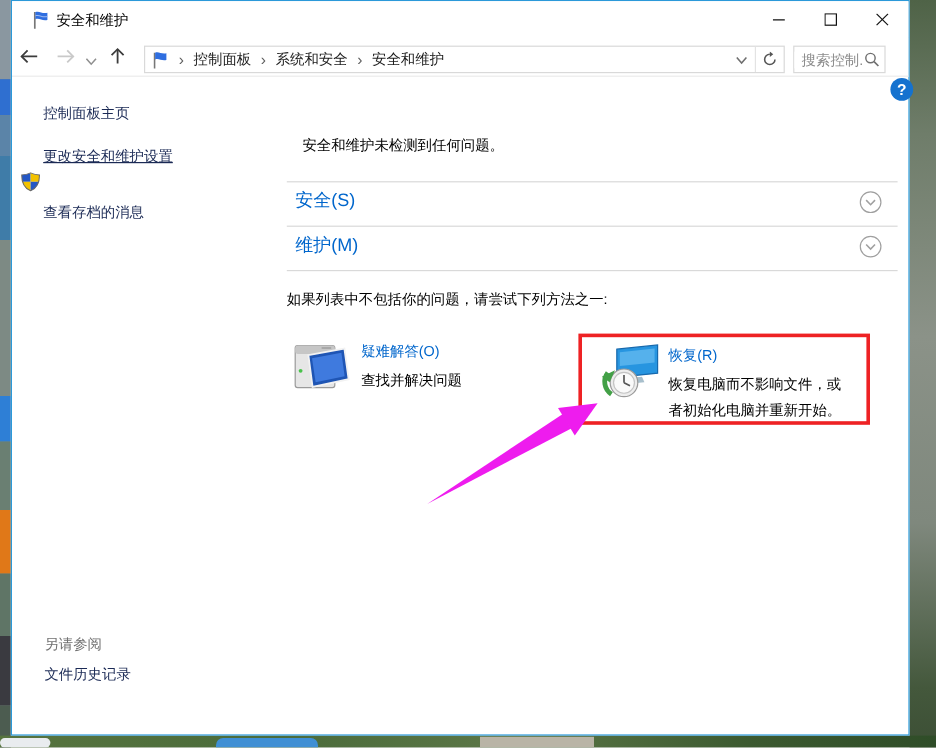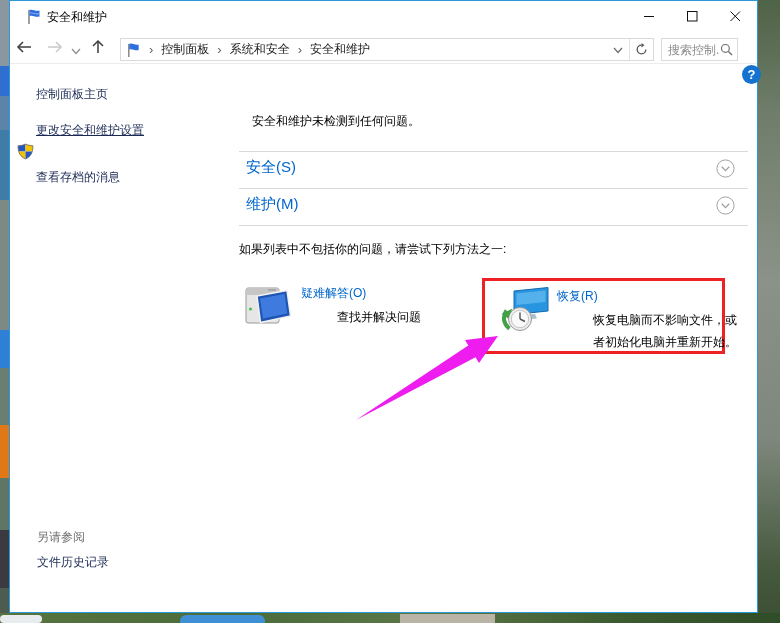--- a/index.html
+++ b/index.html
@@ -55,21 +55,21 @@
 
   
   .heading { position:absolute; left:229px; top:80px; font-size:17px; color:#0066cc; }
   .status { position:absolute; left:229px; top:112px; color:#000;margin-left:13px; }
   .sep { position:absolute; left:229px; width:509px; height:1px; background:#d9d9d9; }
   .section-label { position:absolute; left:236px; font-size:15px; color:#0066cc; cursor:pointer; }
   .chev-btn { position:absolute; left:706px; width:19px; height:19px; cursor:pointer; }
   .suggestion { position:absolute; left:229px; top:240px; color:#000; }
 
   .item-title { position:absolute; color:#0066cc; cursor:pointer; white-space:nowrap; }
-  .item-desc { position:absolute; color:#000;margin-left:36px; }
+  .item-desc { position:absolute; color:#000; }
   .icon-slot { position:absolute; }
 
   .highlight-box { position:absolute; left:472px; top:277px; width:243px; height:76px;
     border:3px solid #ee2224; }
 
   .annot-svg { position:absolute; left:0; top:0; width:780px; height:623px; pointer-events:none; }
 </style>
 </head>
 <body>
 

